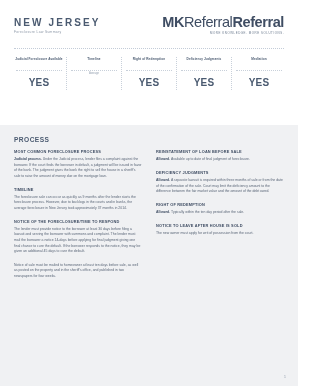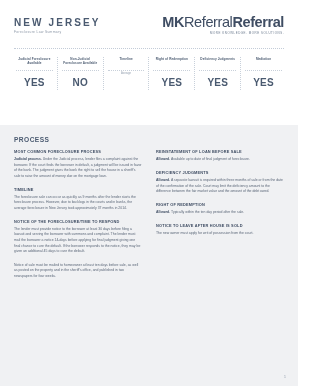--- a/index.html
+++ b/index.html
@@ -176,26 +176,20 @@
 <div class="rule"></div>
 
 <div class="stats">
   <div class="stat">
     <div class="stat-label">Judicial Foreclosure Available</div>
     <div class="stat-divider"></div>
     <div class="stat-value">YES</div>
     <div class="stat-note"></div>
   </div>
   <div class="stat">
-    <div class="stat-label">Non-Judicial Foreclosure Available</div>
-    <div class="stat-divider"></div>
-    <div class="stat-value">NO</div>
-    <div class="stat-note"></div>
-  </div>
-  <div class="stat">
     <div class="stat-label">Timeline</div>
     <div class="stat-divider"></div>
     <div class="stat-note">Average</div>
   </div>
   <div class="stat">
     <div class="stat-label">Right of Redemption</div>
     <div class="stat-divider"></div>
     <div class="stat-value">YES</div>
     <div class="stat-note"></div>
   </div>

